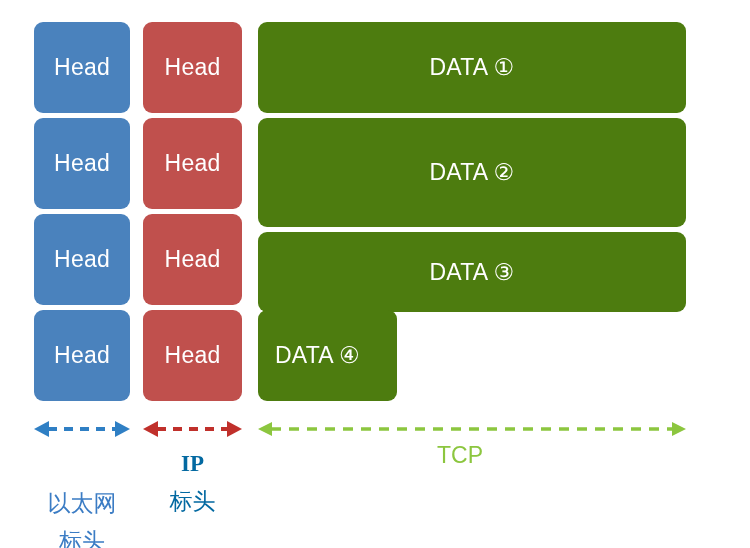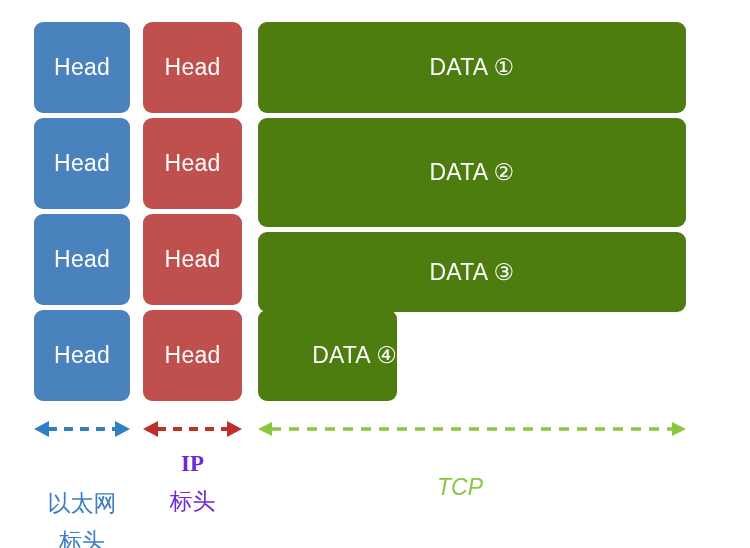--- a/index.html
+++ b/index.html
@@ -37,21 +37,21 @@
     width: 100%;
     text-align: center;
     font-size: 23px;
     font-weight: 400;
     letter-spacing: 0.2px;
     line-height: 1;
     white-space: nowrap;
   }
   
   .box.data.short .box-label {
-    text-align: right;
+    text-align: left;
     padding-left: 17px;
   }
 
   
   .arrow {
     position: absolute;
     height: 20px;
   }
   .arrow svg { display: block; overflow: visible; }
 
@@ -61,21 +61,21 @@
     text-align: center;
     line-height: 1.18;
     white-space: nowrap;
   }
   .caption .line {
     display: block;
     font-size: 23px;
   }
   .caption .line.l2 { margin-top: 11px; }
   .caption.eth-cap { color: #3b7cc4; margin-top: 40px; }
-  .caption.ip-cap  { color: #6d28d9; }
+  .caption.ip-cap  { color: #0369a1; }
   .caption.tcp-cap { color: #8cc63f; }
   .caption .line.latin {
     font-family: "Liberation Serif", "DejaVu Serif", serif;
     font-weight: 700;
   }
   .caption.tcp-cap .line.latin {
     font-family: "Liberation Sans", "DejaVu Sans", sans-serif;
     font-weight: 400;
   }
 </style>
@@ -151,17 +151,17 @@
   <div class="caption eth-cap" style="left:34px; top:450px; width:96px;">
     <span class="line">以太网</span>
     <span class="line l2">标头</span>
   </div>
 
   <div class="caption ip-cap" style="left:143px; top:450px; width:99px;">
     <span class="line latin">IP</span>
     <span class="line l2">标头</span>
   </div>
 
-  <div class="caption tcp-cap" style="left:258px; top:474px; width:404px;font-style:italic;">
+  <div class="caption tcp-cap" style="left:258px; top:442px; width:404px;">
     <span class="line latin">TCP</span>
   </div>
 
 </div>
 
 </body></html>

